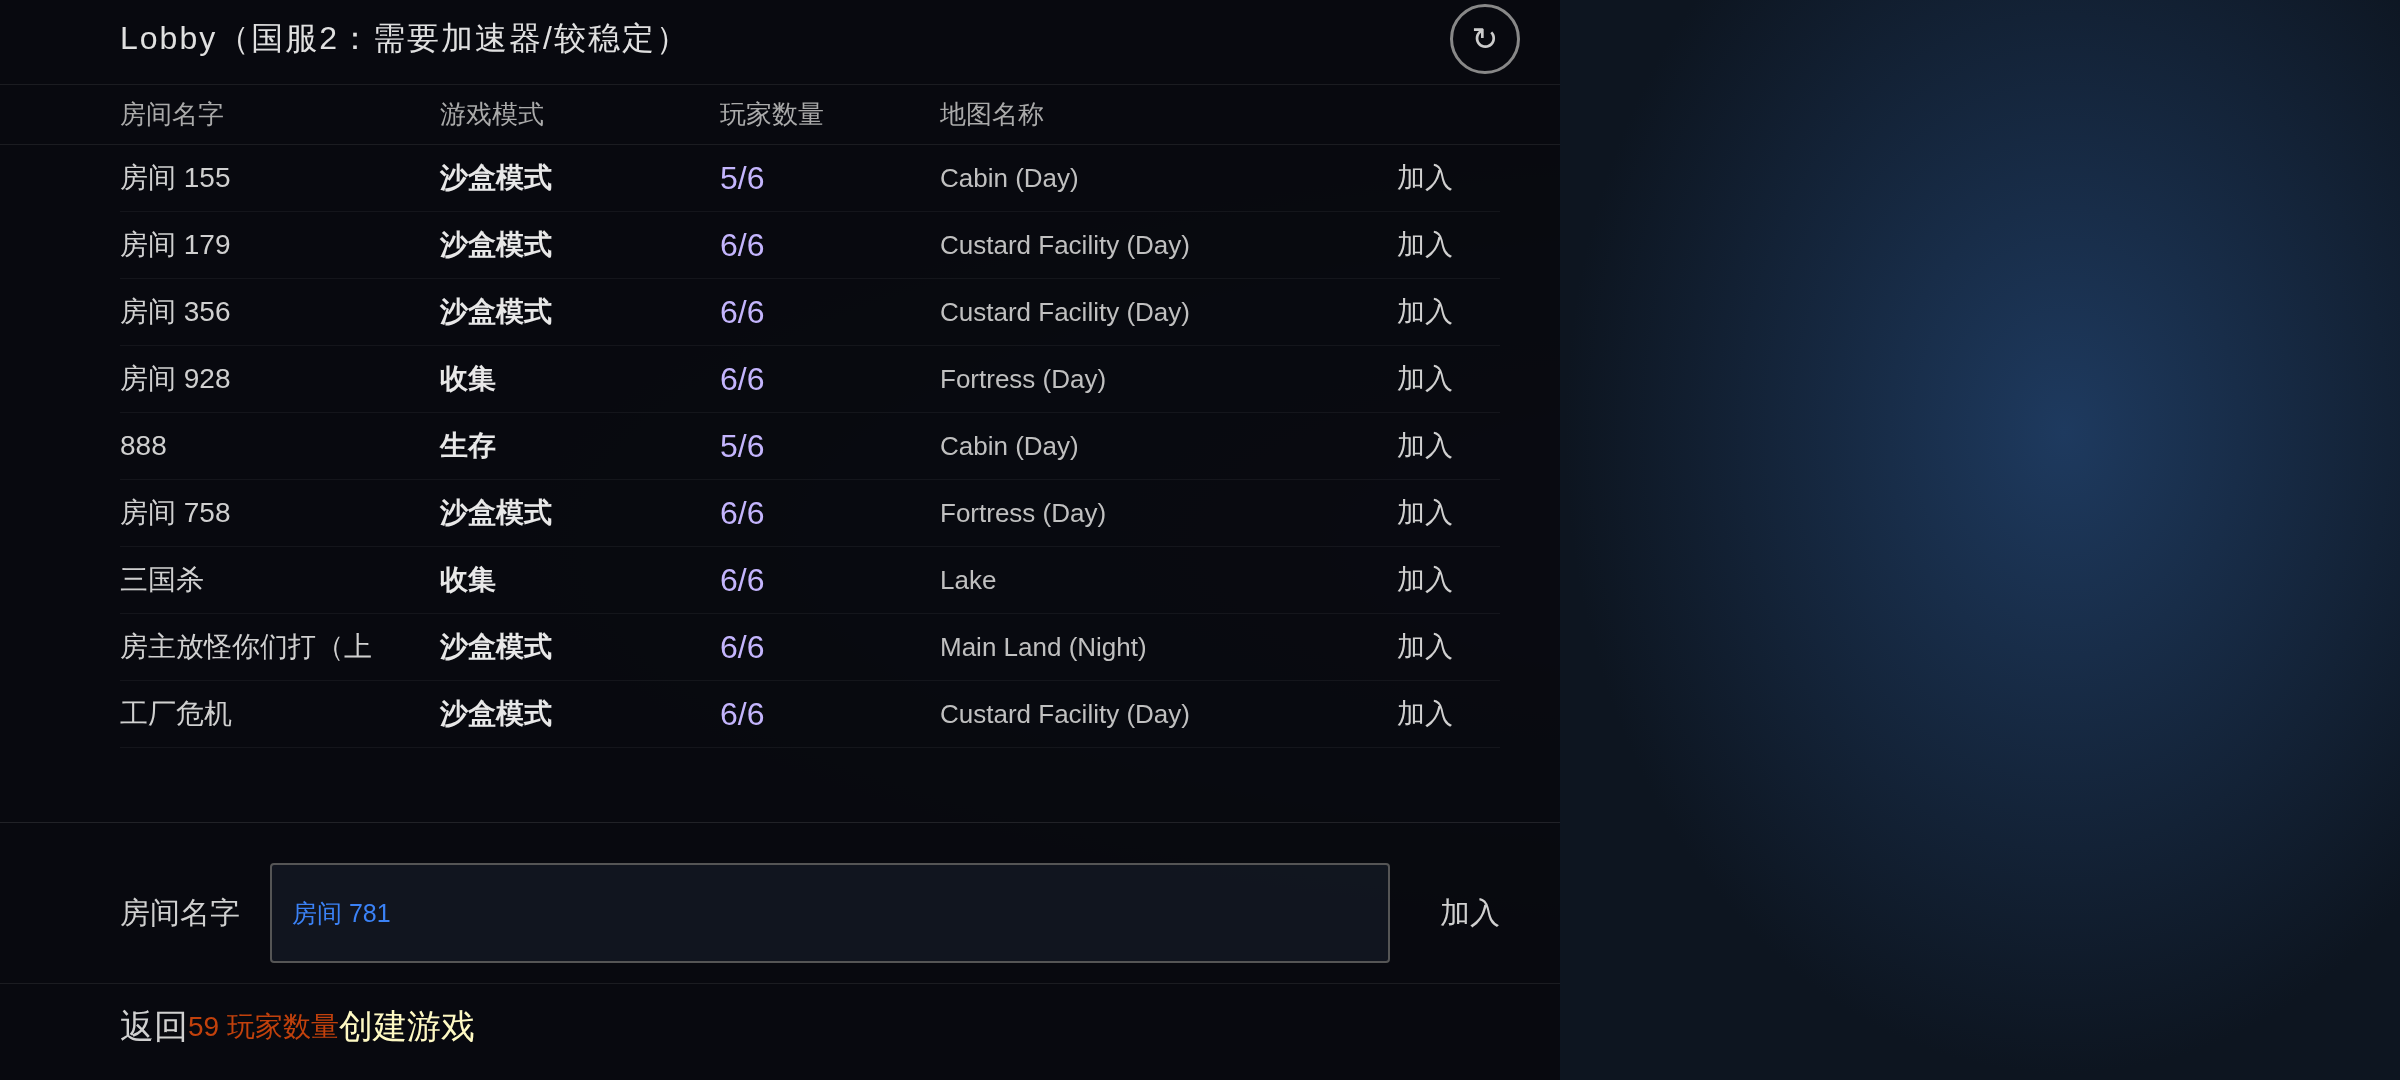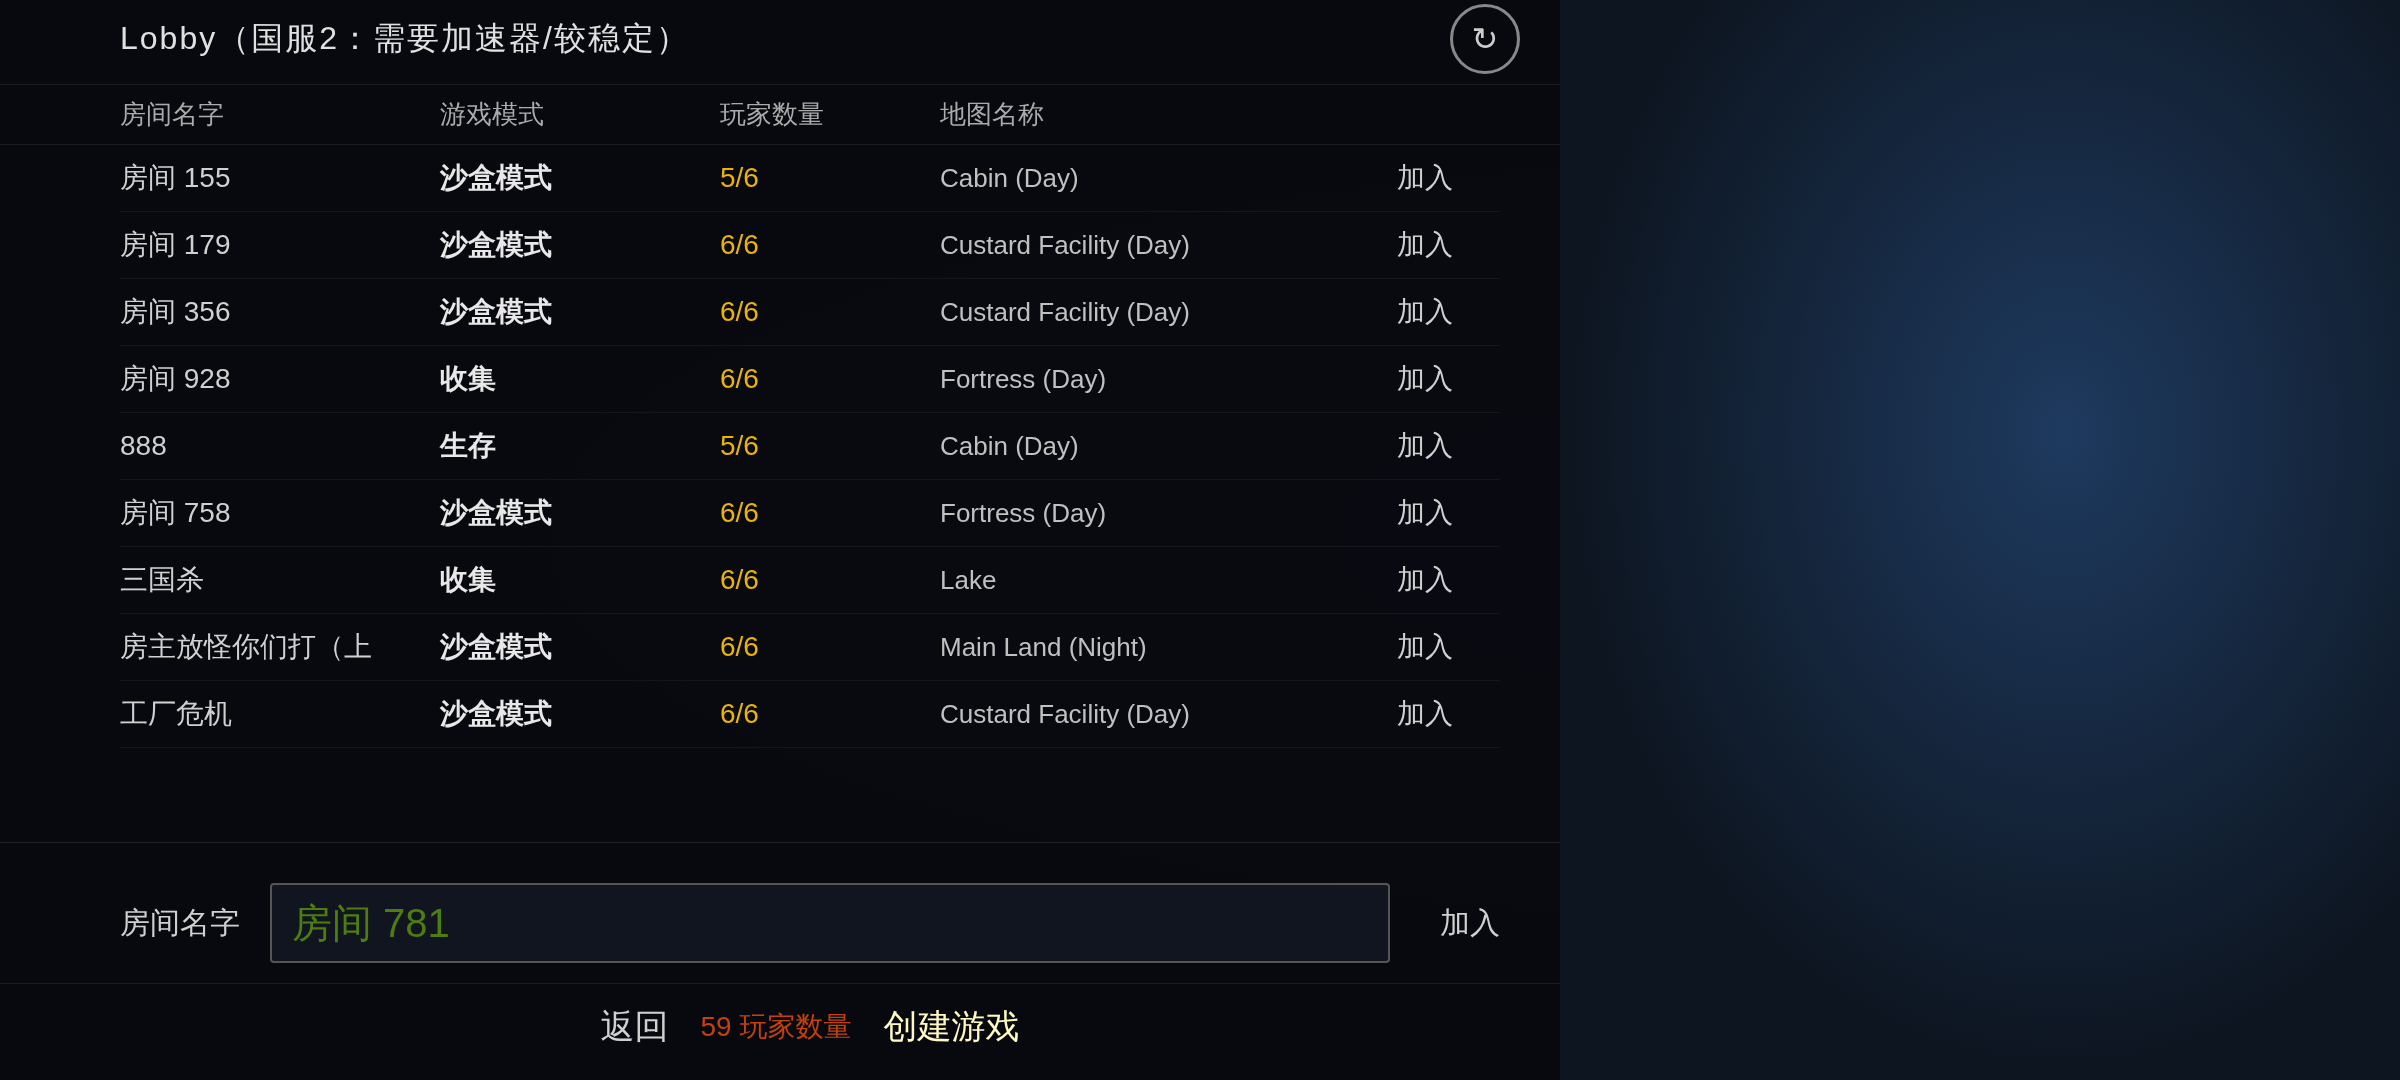--- a/index.html
+++ b/index.html
@@ -99,22 +99,22 @@
       color: #d0d0d0;
     }
 
     .room-mode {
       font-size: 28px;
       color: #e8e8e8;
       font-weight: bold;
     }
 
     .room-players {
-      font-size: 28px;
-      color: #eab308;
+      font-size: 32px;
+      color: #c4b5fd;
     }
 
     .room-map {
       font-size: 26px;
       color: #c0c0c0;
     }
 
     .join-btn {
       font-size: 28px;
       color: #d0d0d0;
@@ -138,49 +138,48 @@
     }
 
     .input-label {
       font-size: 30px;
       color: #d0d0d0;
       white-space: nowrap;
     }
 
     .room-input {
       flex: 1;
-      height: 80px;
+      height: 100px;
       background: rgba(20, 25, 35, 0.8);
       border: 2px solid #555;
       border-radius: 4px;
       padding: 0 20px;
-      font-size: 40px;
-      font-family: inherit;
-      color: #4d7c0f;
+      font-size: 25px;
+      font-family: inherit;
+      color: #3b82f6;
       outline: none;
     }
 
     .join-input-btn {
       font-size: 30px;
       color: #d0d0d0;
       cursor: pointer;
       background: none;
       border: none;
       font-family: inherit;
       white-space: nowrap;
       padding: 0 20px;
     }
 
     .footer {
       padding: 20px 60px 30px 120px;
       display: flex;
       align-items: center;
-      justify-content: center;
+      justify-content: flex-start;
       border-top: 1px solid rgba(255,255,255,0.08);
-      gap: 32px;
     }
 
     .back-btn {
       font-size: 34px;
       color: #d0d0d0;
       cursor: pointer;
       background: none;
       border: none;
       font-family: inherit;
     }

